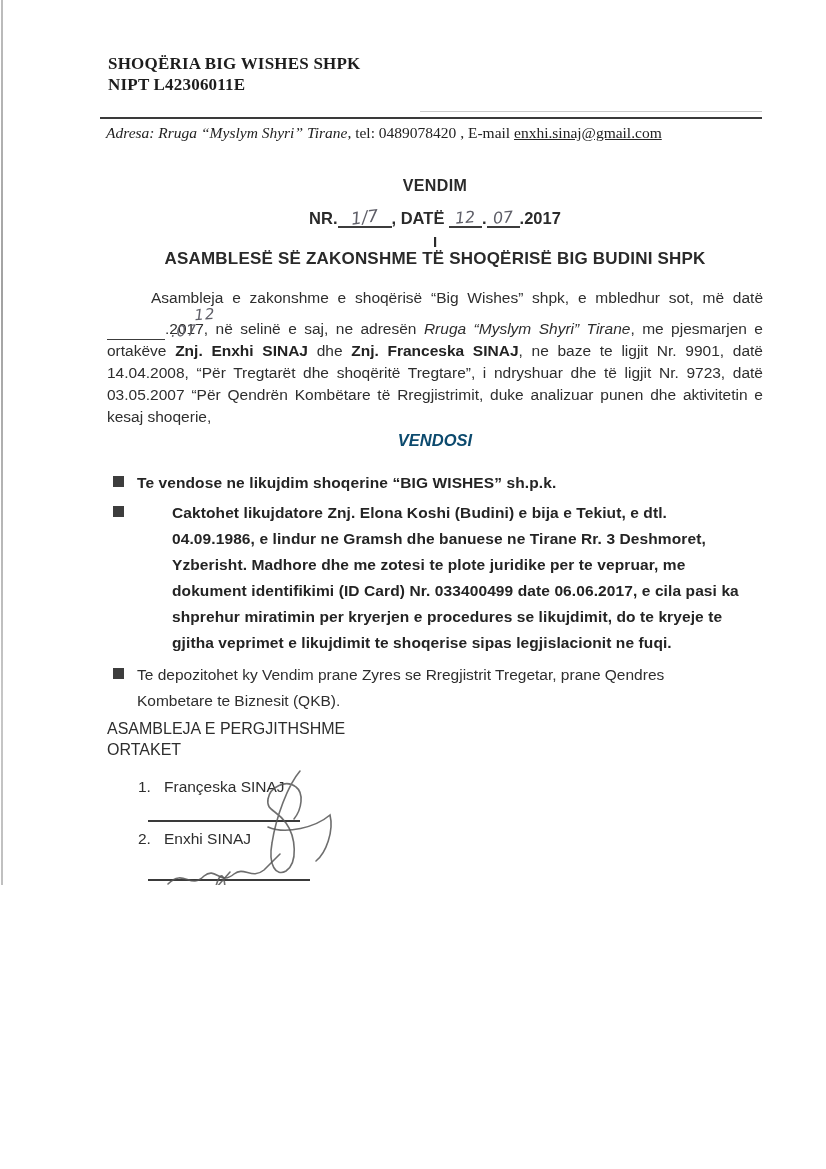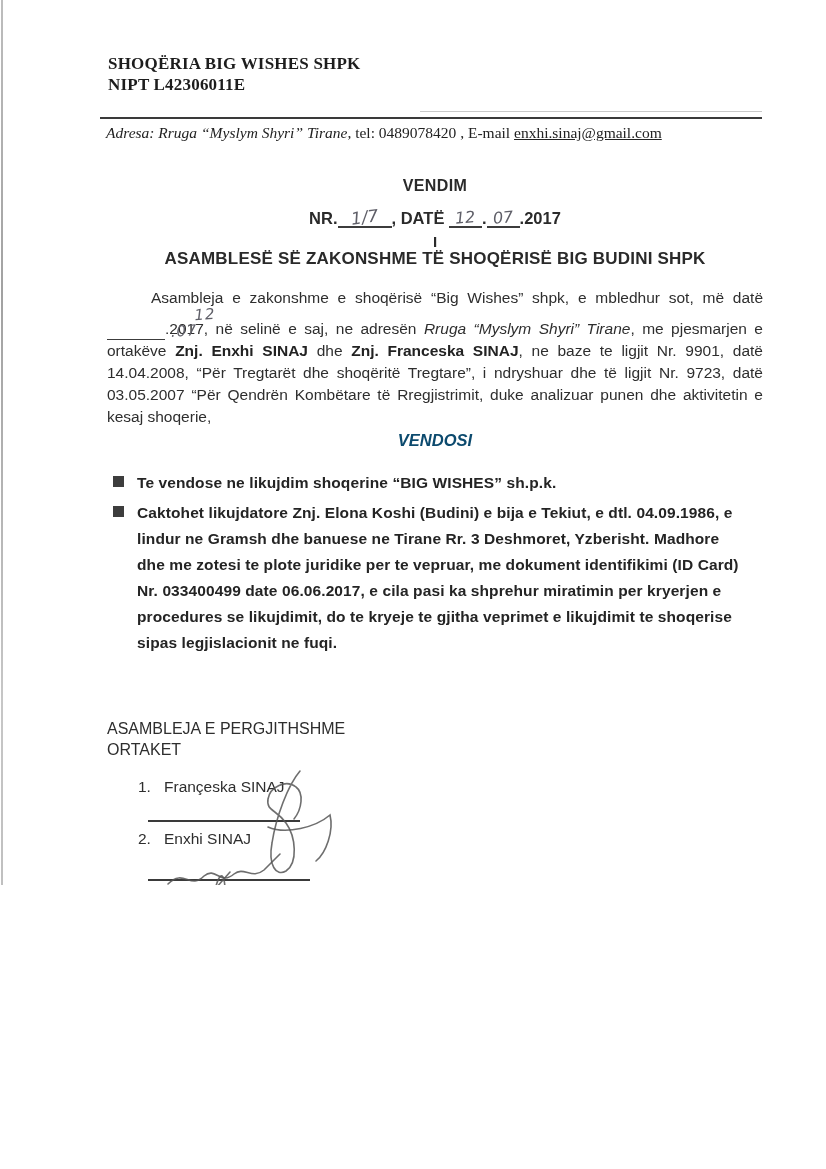--- a/index.html
+++ b/index.html
@@ -52,21 +52,21 @@
   .vendosi{position:absolute;left:108px;top:431px;width:654px;text-align:center;
     font-weight:bold;font-style:italic;font-size:16.5px;color:#0c4a6e;}
 
   
   .bullets{position:absolute;left:113px;top:470px;width:640px;}
   .bullet{display:flex;align-items:flex-start;}
   .bullet .sq{width:11px;height:11px;background:#3d3d3d;flex:none;margin-top:6px;margin-right:13px;}
   .bullet .txt{font-size:15.5px;line-height:26px;}
   .bullet.bold .txt{font-weight:bold;color:#242424;letter-spacing:.1px;}
   .bullet.b1{margin-bottom:4px;} .bullet.b1 .txt{width:620px;}
-  .bullet.b2{margin-bottom:6px;} .bullet.b2 .txt{width:612px;}
+  .bullet.b2{margin-bottom:6px;gap:35px;} .bullet.b2 .txt{width:612px;}
   .bullet.b3 .txt{width:600px;color:#2e2e2e;}
 
   
   .assembly{position:absolute;left:107px;top:718px;font-size:16px;line-height:21px;color:#2e2e2e;}
   .partner{position:absolute;font-size:15.5px;color:#2e2e2e;}
   .p1{left:138px;top:778px;} .p2{left:138px;top:830px;}
   .pnum{display:inline-block;width:26px;}
   .sigline{position:absolute;height:2px;background:#3a3a3a;}
   .sl1{left:148px;top:820px;width:152px;}
   .sl2{left:148px;top:879px;width:162px;}
@@ -115,20 +115,24 @@
 
   <div class="bullets">
     <div class="bullet bold b1">
       <div class="sq"></div>
       <div class="txt">Te vendose ne likujdim shoqerine “BIG WISHES” sh.p.k.</div>
     </div>
     <div class="bullet bold b2">
       <div class="sq"></div>
       <div class="txt">Caktohet likujdatore Znj. Elona Koshi (Budini) e bija e Tekiut, e dtl. 04.09.1986, e lindur ne Gramsh dhe banuese ne Tirane Rr. 3 Deshmoret, Yzberisht. Madhore dhe me zotesi te plote juridike per te vepruar, me dokument identifikimi (ID Card) Nr. 033400499 date 06.06.2017, e cila pasi ka shprehur miratimin per kryerjen e procedures se likujdimit, do te kryeje te gjitha veprimet e likujdimit te shoqerise sipas legjislacionit ne fuqi.</div>
     </div>
+    <div class="bullet b3">
+      <div class="sq"></div>
+      <div class="txt">Te depozitohet ky Vendim prane Zyres se Rregjistrit Tregetar, prane Qendres Kombetare te Biznesit (QKB).</div>
+    </div>
   </div>
 
   <div class="assembly">
     <div>ASAMBLEJA E PERGJITHSHME</div>
     <div>ORTAKET</div>
   </div>
 
   <div class="partner p1">
     <span class="pnum">1.</span><span>Françeska SINAJ</span>
   </div>

